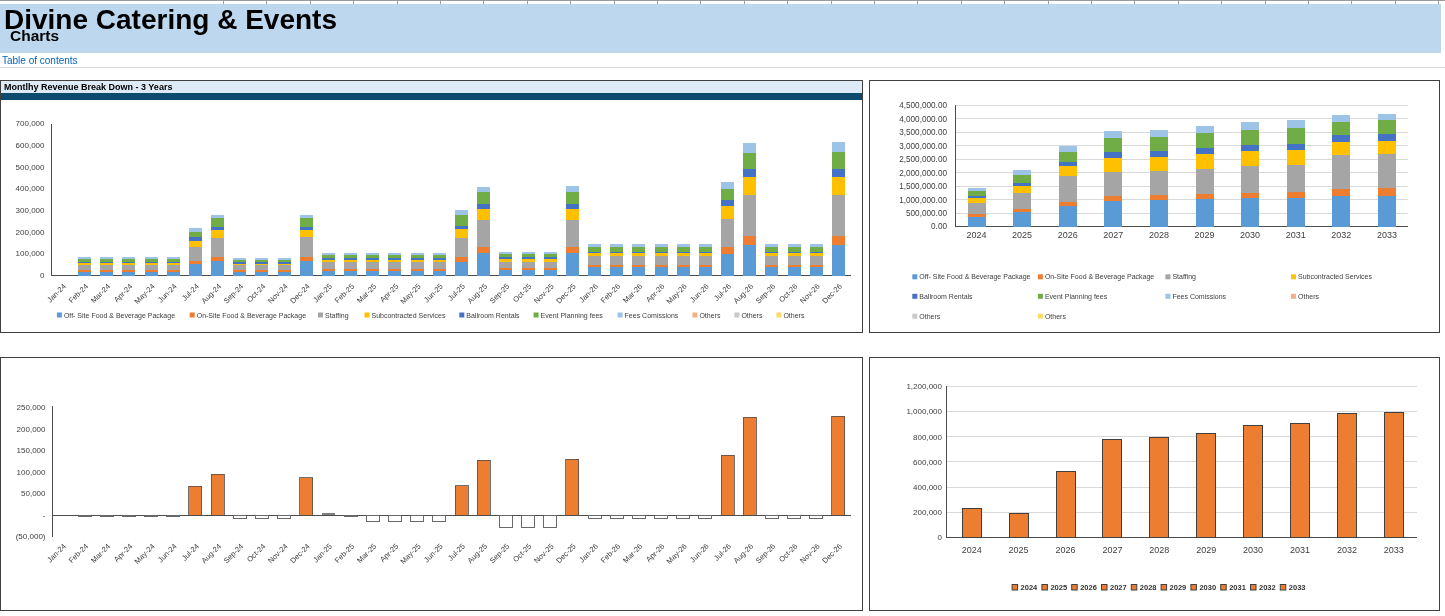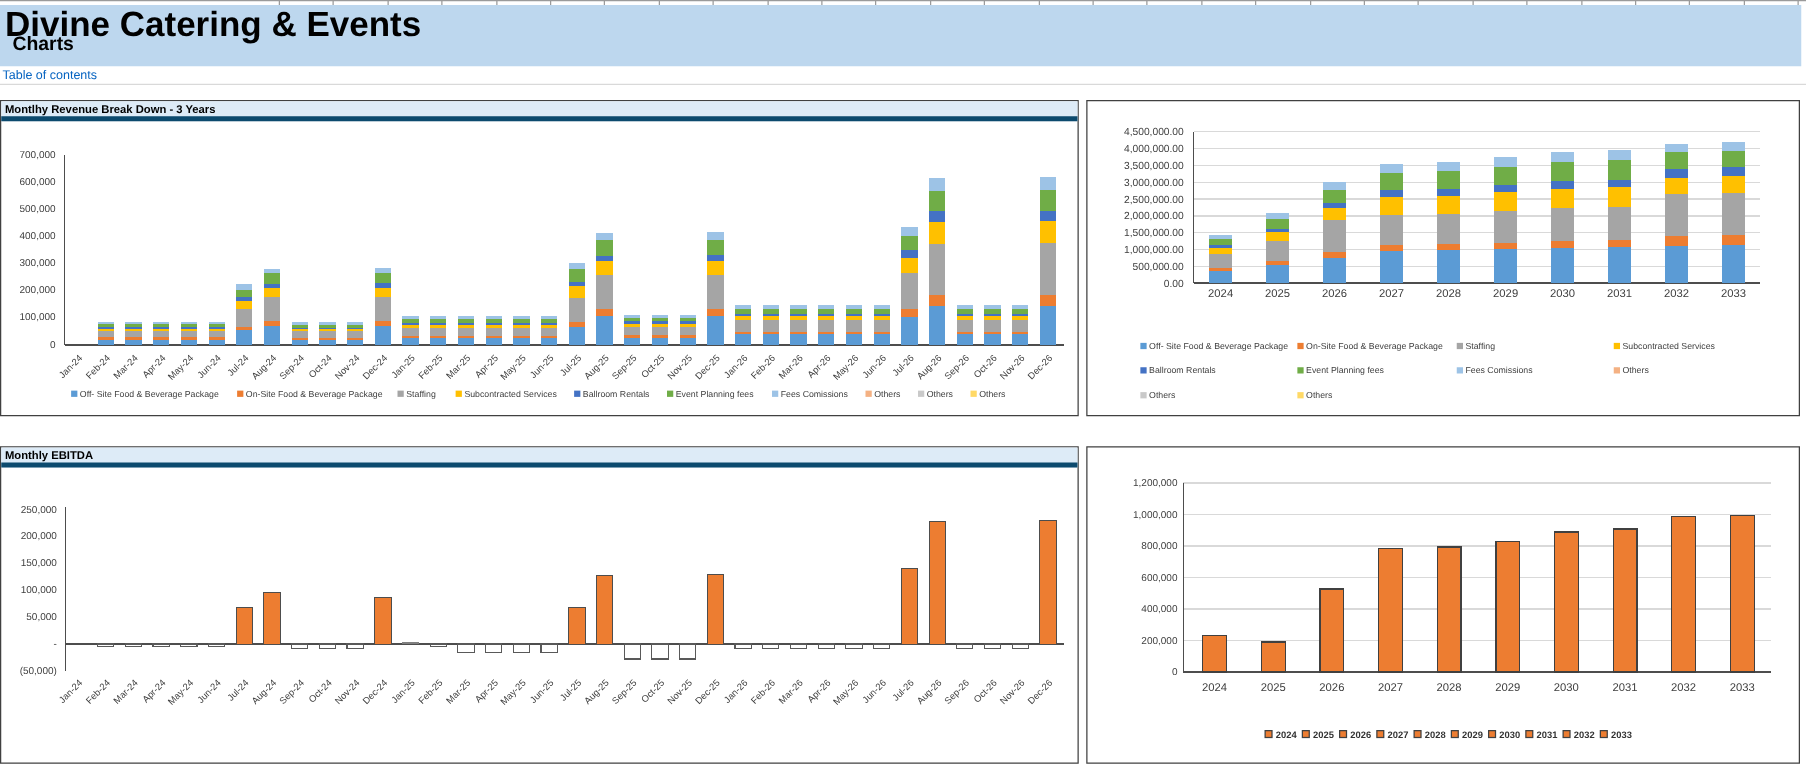--- a/index.html
+++ b/index.html
@@ -1,17 +1,17 @@
 <!DOCTYPE html>
 <html><head><meta charset="utf-8">
 <style>
 html,body{margin:0;padding:0;background:#fff;width:1445px;height:616px;overflow:hidden;}
 body{font-family:"Liberation Sans",sans-serif;position:relative;}
 .box{position:absolute;border:1px solid #404040;background:#fff;box-sizing:border-box;}
-.bh{height:12px;background:#DDEBF7;border-bottom:4px solid #0c4a6e;font-weight:bold;font-size:9px;line-height:12px;padding-left:3px;color:#000;}
+.bh{height:12px;background:#DDEBF7;border-bottom:7px solid #0c4a6e;font-weight:bold;font-size:9px;line-height:12px;padding-left:3px;color:#000;}
 </style></head>
 <body>
 <div style="position:absolute;left:0;top:0;width:1445px;height:1px;background:#9a9a9a"></div>
 <div style="position:absolute;left:223px;top:0;width:1px;height:4px;background:#9a9a9a"></div>
 <div style="position:absolute;left:266px;top:0;width:1px;height:4px;background:#9a9a9a"></div>
 <div style="position:absolute;left:310px;top:0;width:1px;height:4px;background:#9a9a9a"></div>
 <div style="position:absolute;left:353px;top:0;width:1px;height:4px;background:#9a9a9a"></div>
 <div style="position:absolute;left:397px;top:0;width:1px;height:4px;background:#9a9a9a"></div>
 <div style="position:absolute;left:440px;top:0;width:1px;height:4px;background:#9a9a9a"></div>
 <div style="position:absolute;left:483px;top:0;width:1px;height:4px;background:#9a9a9a"></div>
@@ -480,21 +480,20 @@
       <rect x="421.0" y="199.8" width="5" height="5" fill="#F4B183"></rect>
       <text x="428.0" y="204.8" font-size="7" fill="#404040">Others</text>
       <rect x="42.3" y="219.7" width="5" height="5" fill="#C9C9C9"></rect>
       <text x="49.3" y="224.7" font-size="7" fill="#404040">Others</text>
       <rect x="167.9" y="219.7" width="5" height="5" fill="#FFD966"></rect>
       <text x="174.9" y="224.7" font-size="7" fill="#404040">Others</text>
     </svg>
 </div>
 
 <div class="box" style="left:0;top:357px;width:863px;height:254px">
-  <div class="bh">Monthly EBITDA</div>
   <svg width="860" height="240" style="position:absolute;left:0;top:13px">
       <text x="44.5" y="39.0" text-anchor="end" font-size="8" fill="#404040">250,000</text>
       <text x="44.5" y="60.5" text-anchor="end" font-size="8" fill="#404040">200,000</text>
       <text x="44.5" y="82.0" text-anchor="end" font-size="8" fill="#404040">150,000</text>
       <text x="44.5" y="103.5" text-anchor="end" font-size="8" fill="#404040">100,000</text>
       <text x="44.5" y="125.0" text-anchor="end" font-size="8" fill="#404040">50,000</text>
       <text x="44.5" y="146.5" text-anchor="end" font-size="8" fill="#404040">-</text>
       <text x="44.5" y="168.0" text-anchor="end" font-size="8" fill="#404040">(50,000)</text>
       <line x1="51.6" y1="34.7" x2="51.6" y2="165.7" stroke="#4d4d4d" stroke-width="1" shape-rendering="crispEdges"></line>
       <line x1="51.6" y1="144.2" x2="850" y2="144.2" stroke="#4d4d4d" stroke-width="1.3" shape-rendering="crispEdges"></line>

